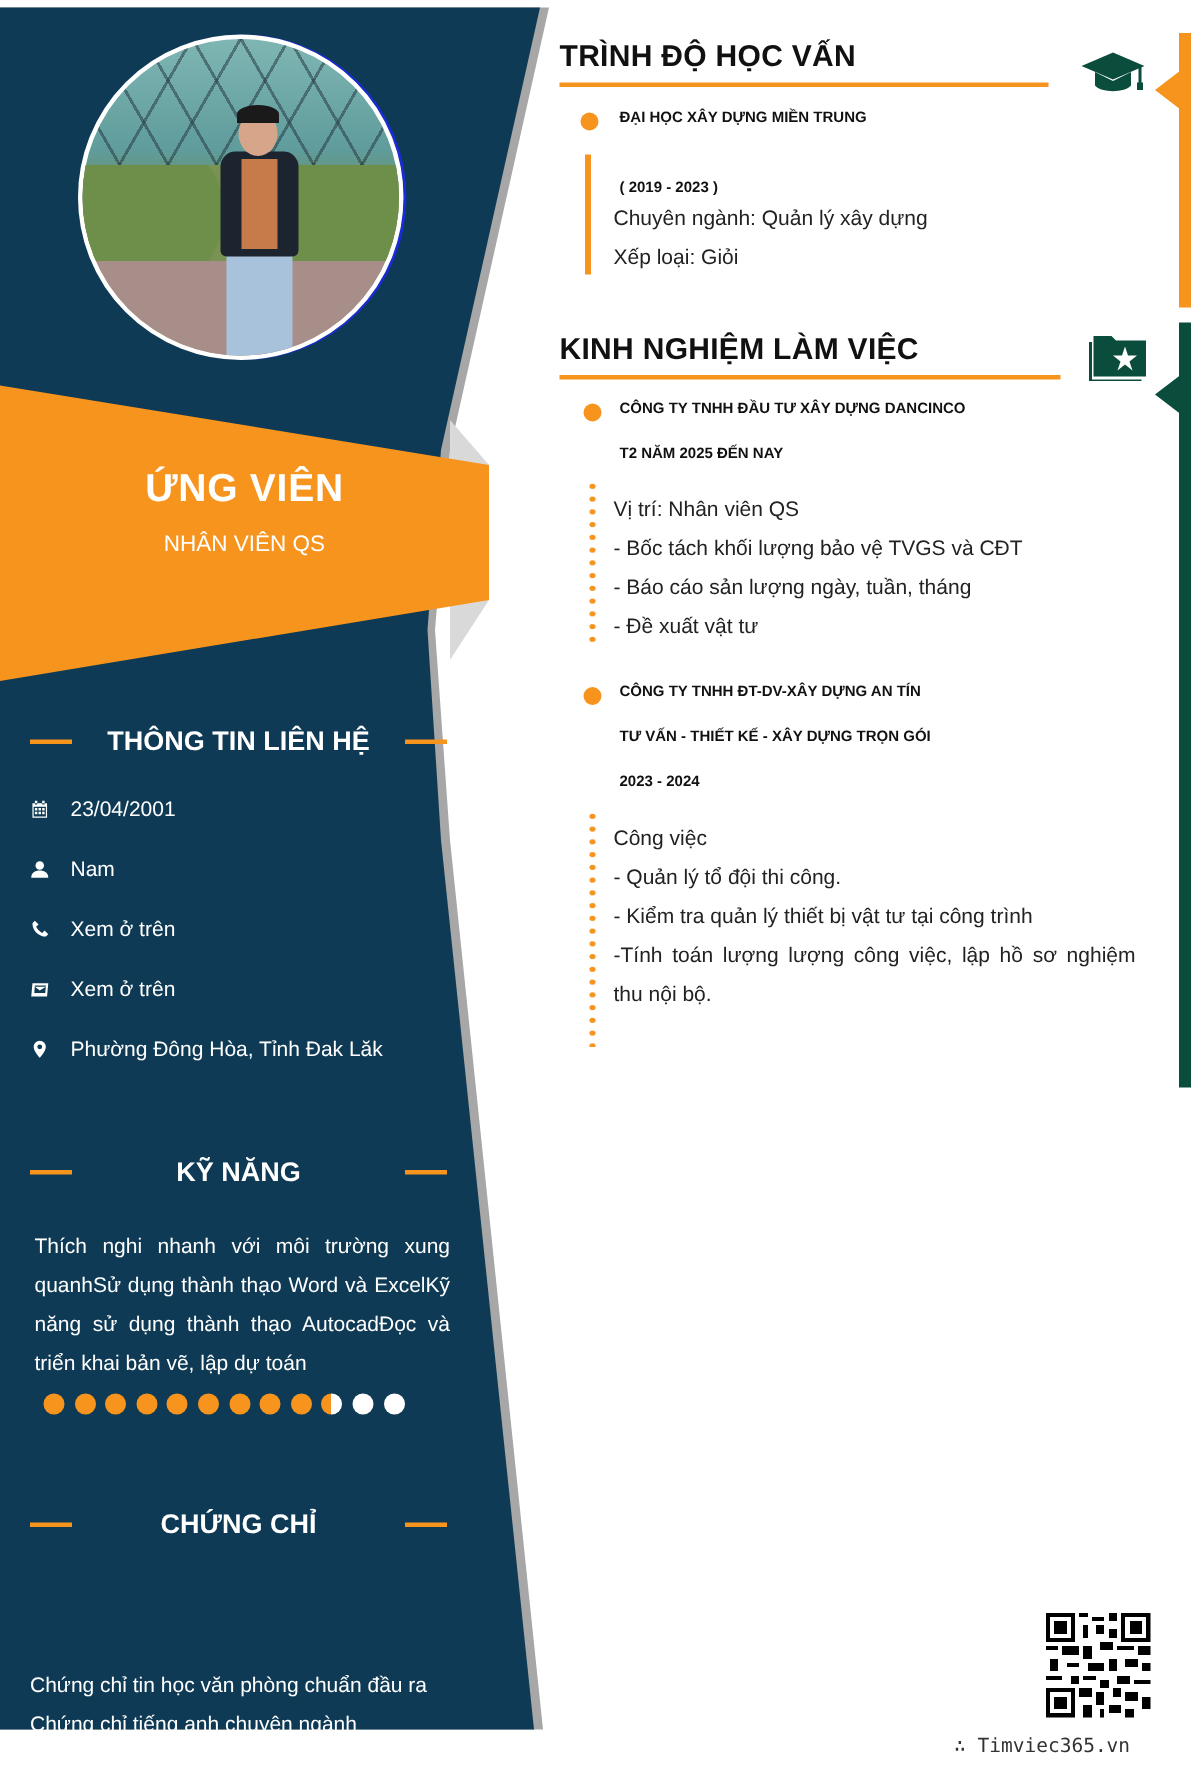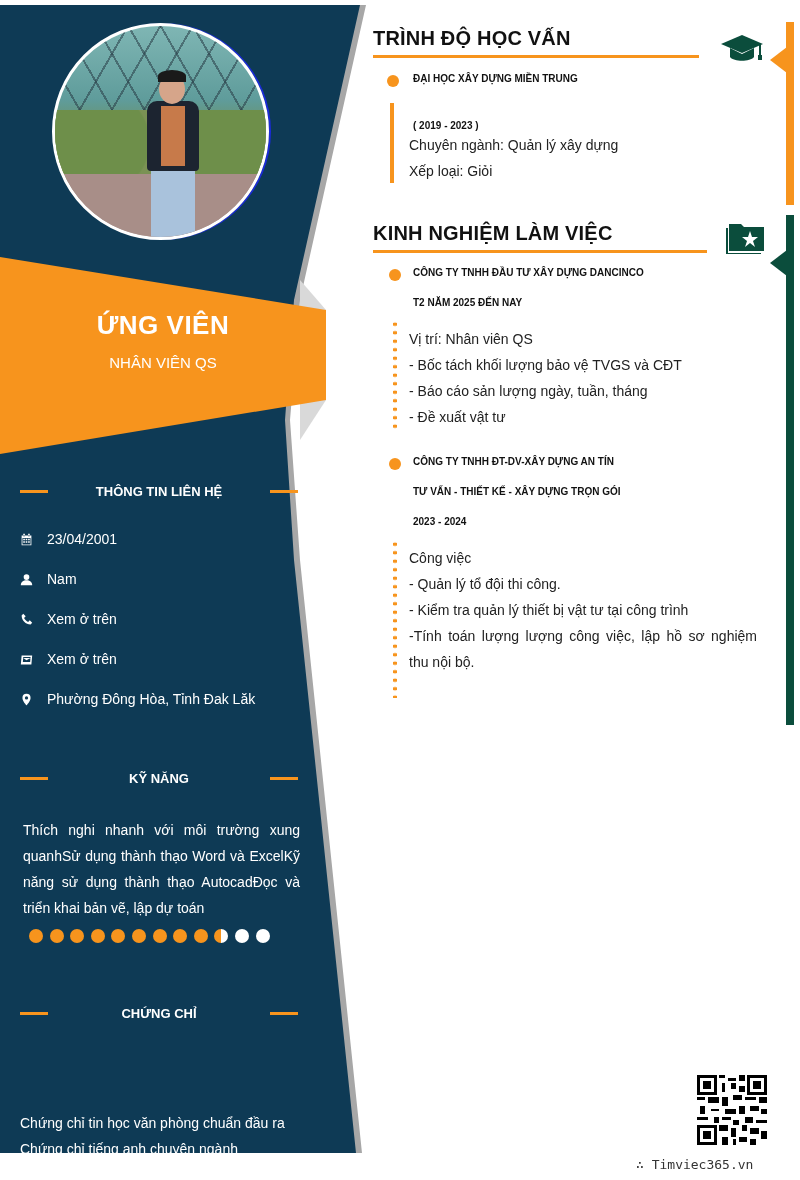--- a/index.html
+++ b/index.html
@@ -30,21 +30,21 @@
   .avatar .person-head { position: absolute; left: 104px; top: 48px; width: 26px; height: 30px; background: #d6a58a; border-radius: 50%; }
   .avatar .person-hair { position: absolute; left: 103px; top: 44px; width: 28px; height: 12px; background: #1a1a1a; border-radius: 50% 50% 0 0; }
   .avatar .person-legs { position: absolute; left: 96px; top: 142px; width: 44px; height: 75px; background: #a9c2dc; }
 
   .name-block { position: absolute; left: 0; width: 326px; text-align: center; color: #fff; }
   .name { top: 310px; font-size: 26px; font-weight: bold; letter-spacing: .5px; }
   .role { top: 354px; font-size: 15px; }
 
   .sb-heading { position: absolute; left: 20px; width: 278px; display: flex; align-items: center; justify-content: space-between; color: #fff; }
   .sb-heading .dash { width: 28px; height: 3px; background: #f7941d; }
-  .sb-heading .title { font-size: 13px; font-weight: bold; text-align: center; }
+  .sb-heading .title { font-size: 18px; font-weight: bold; text-align: center; }
 
   .contact { position: absolute; left: 20px; width: 290px; color: #fff; font-size: 14px; }
   .contact-row { display: flex; align-items: center; height: 40px; }
   .contact-row .ic { width: 27px; display: flex; align-items: center; }
   .contact-row svg { width: 13px; height: 13px; fill: #fff; }
 
   .skills-text { position: absolute; left: 23px; top: 817px; width: 277px; color: #fff; font-size: 14px; line-height: 26px; text-align: justify; }
   .dots { position: absolute; left: 29px; top: 929px; display: flex; gap: 6.6px; }
   .dot { width: 14px; height: 14px; border-radius: 50%; background: #fff; }
   .dot.full { background: #f7941d; }

